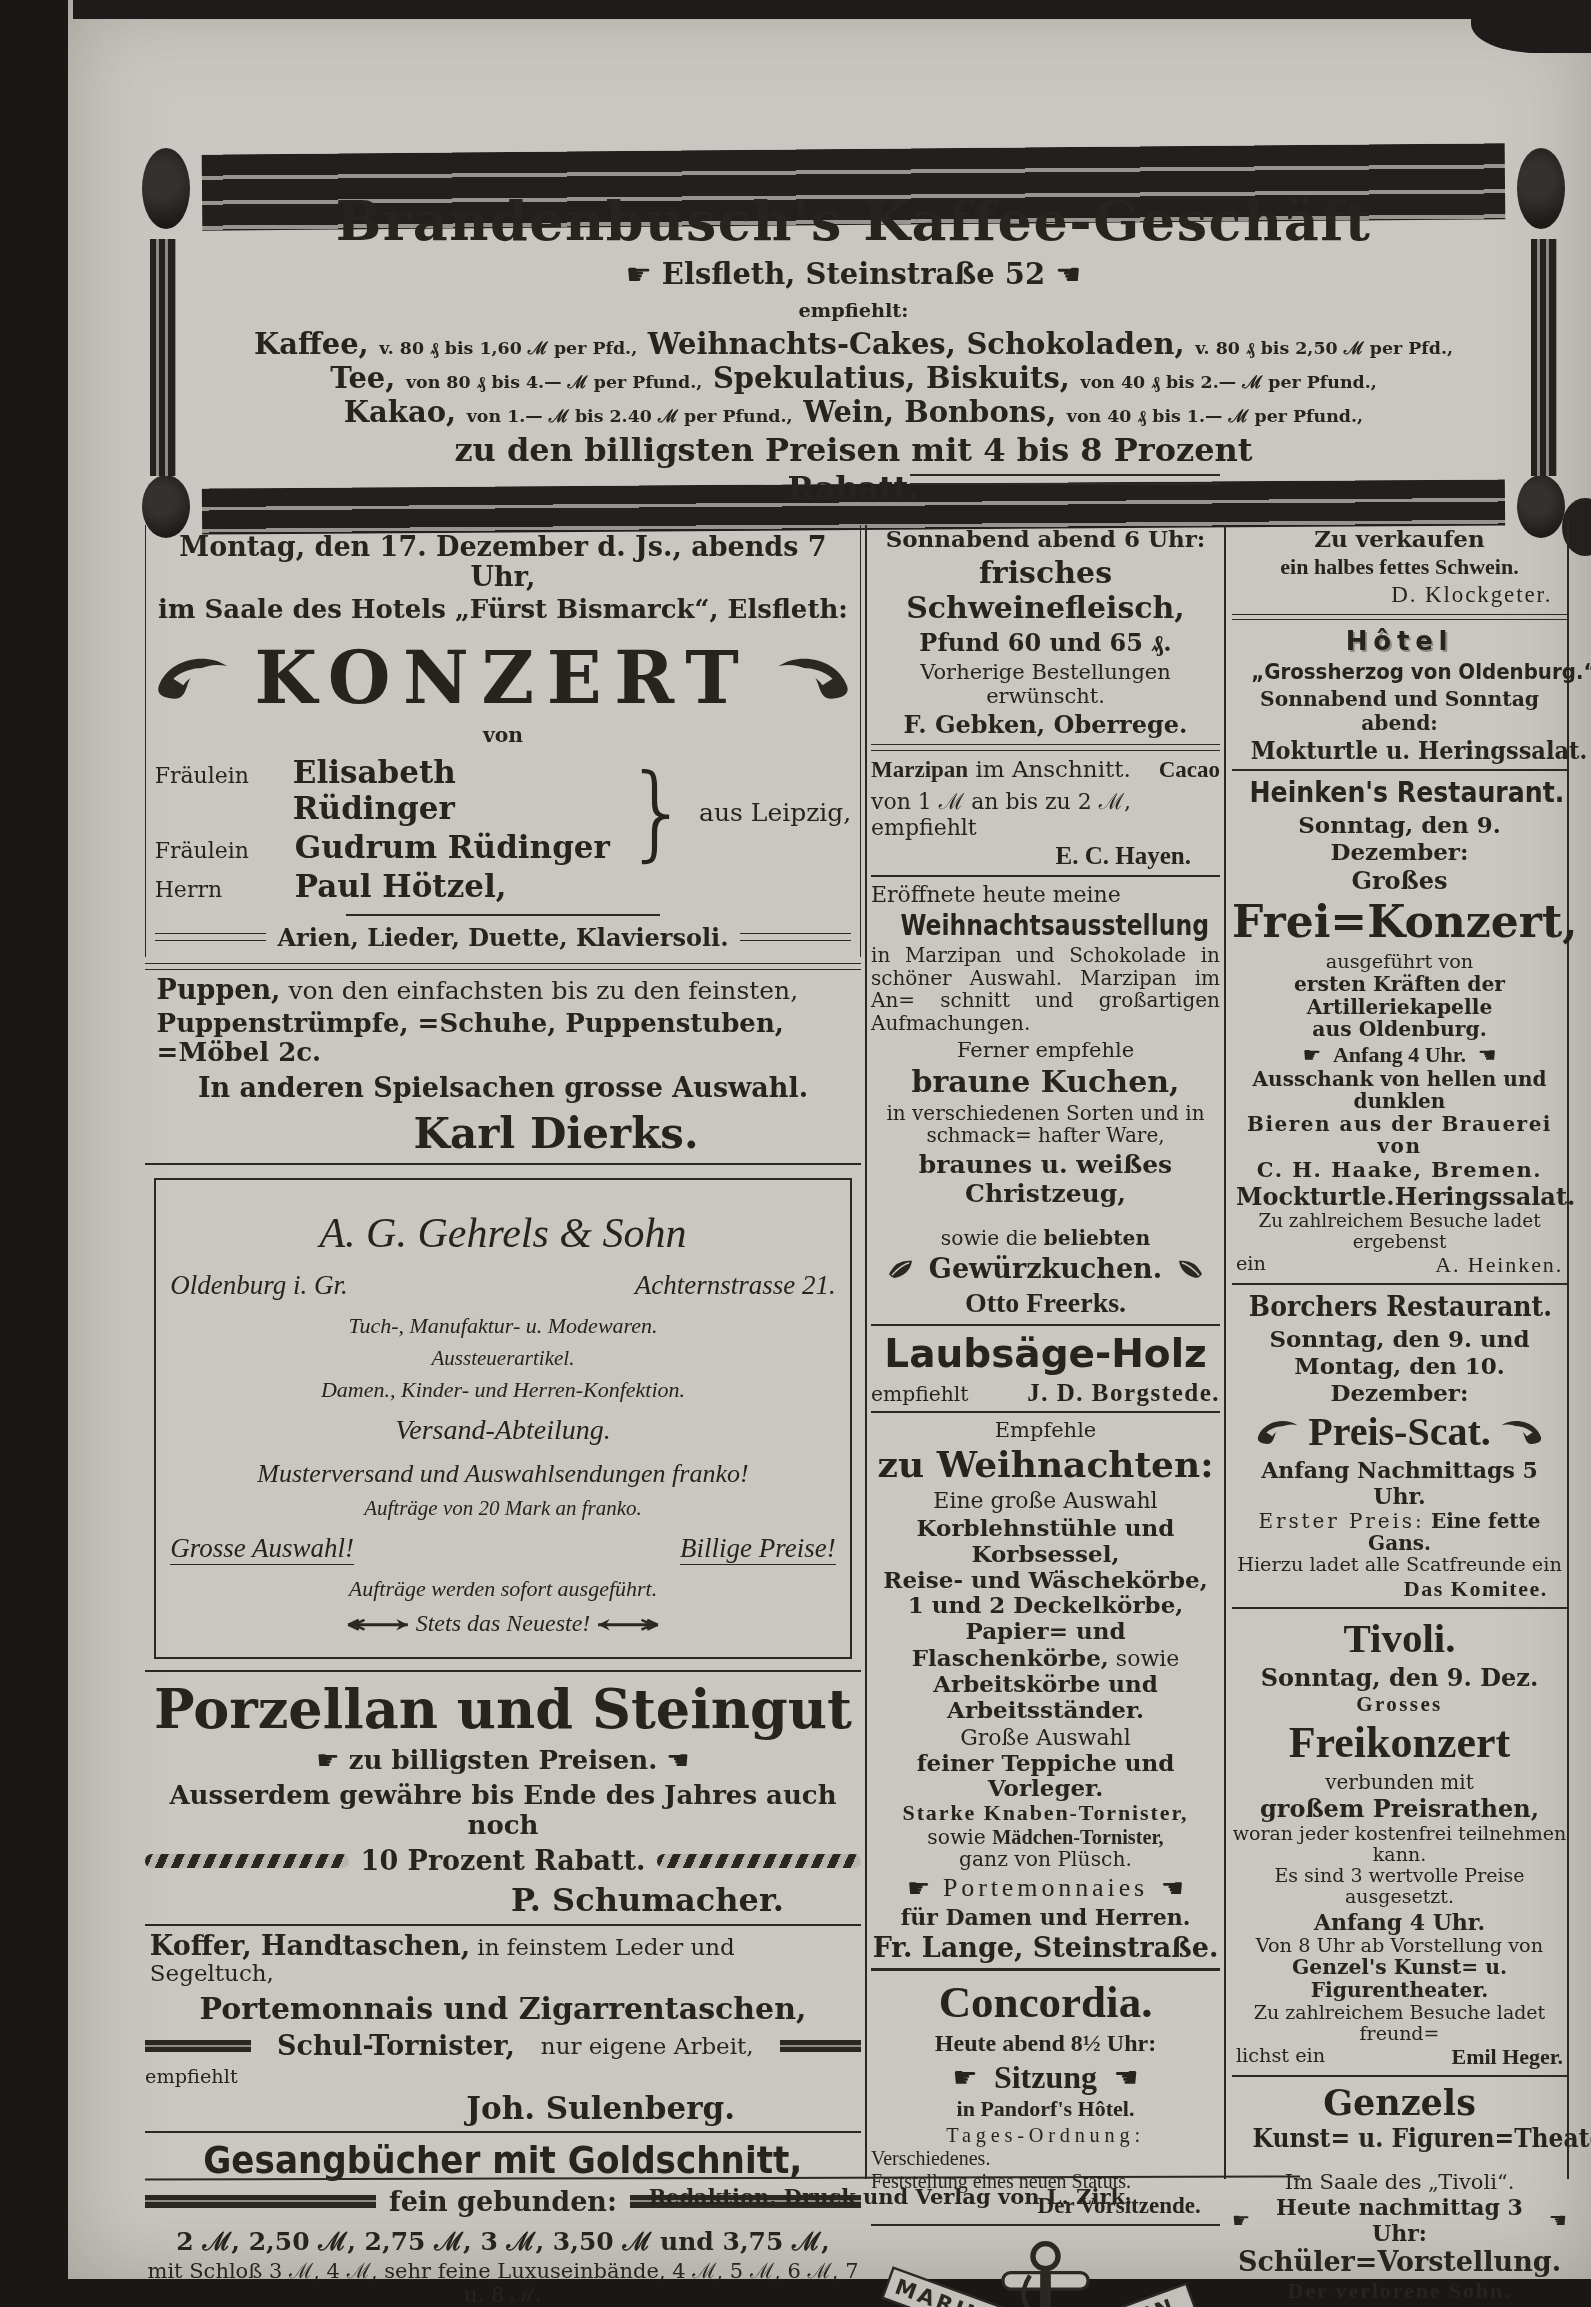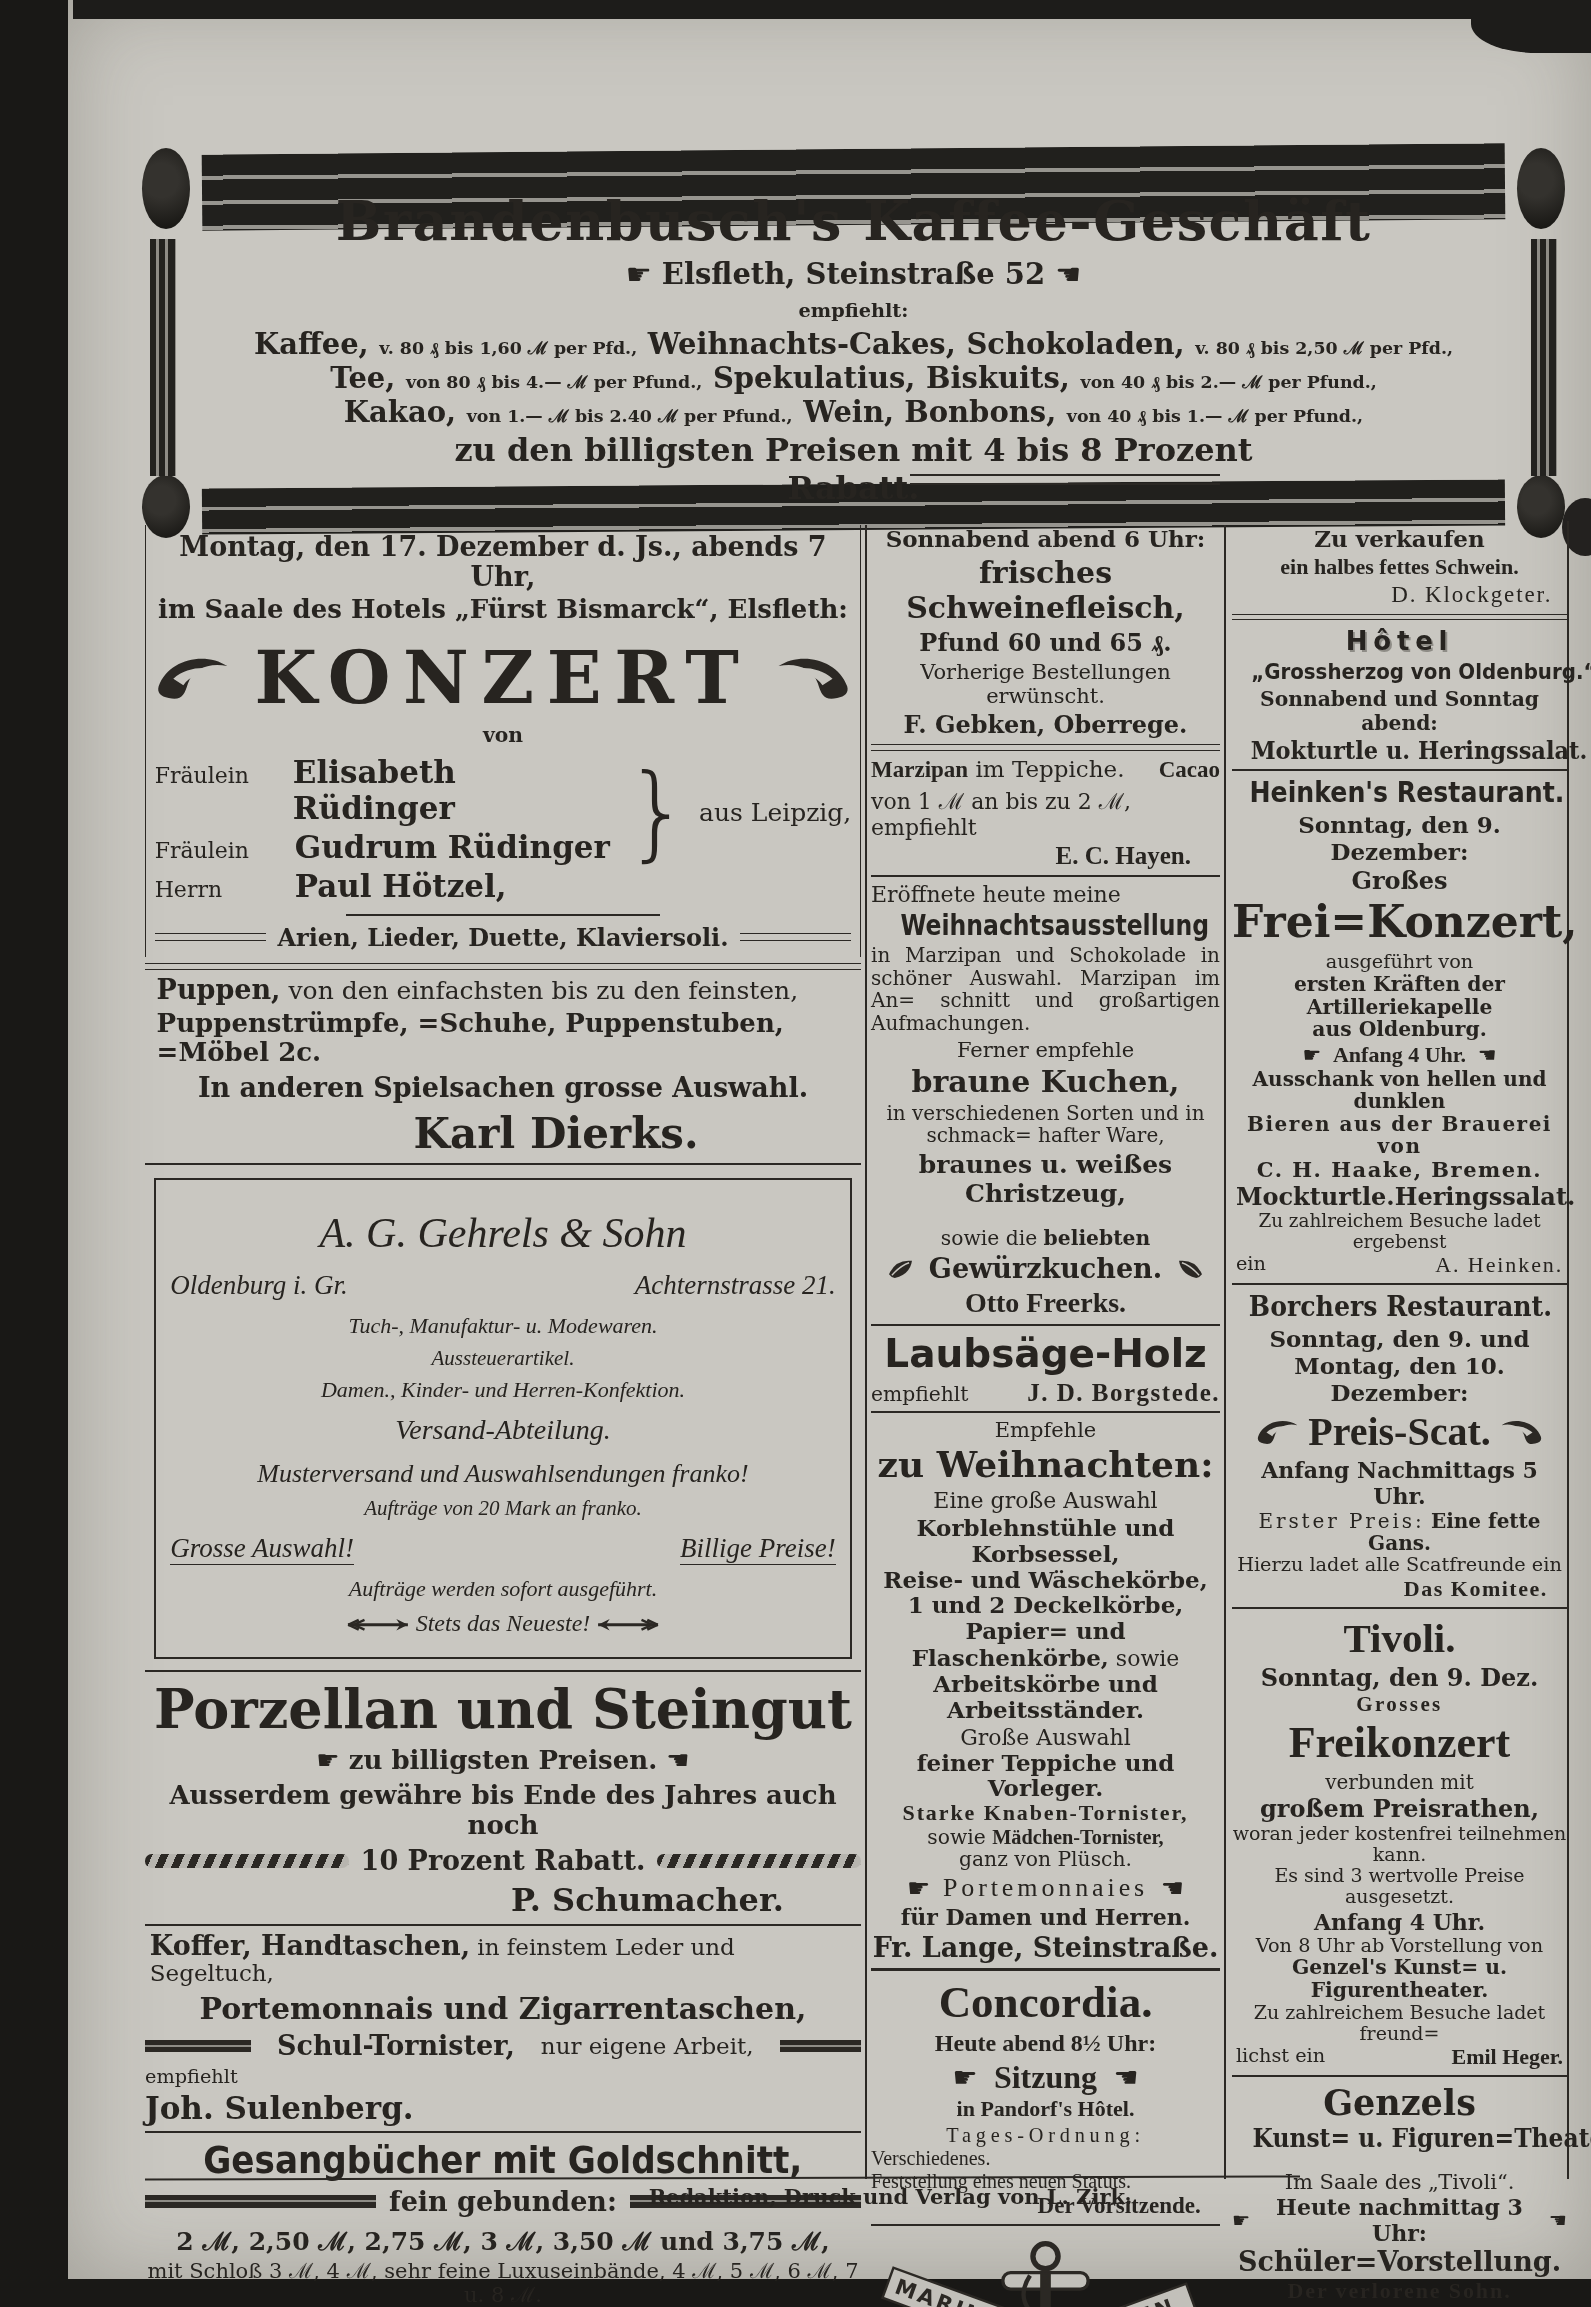--- a/index.html
+++ b/index.html
@@ -249,21 +249,21 @@
           <span>in feinstem Leder und Segeltuch,</span>
         </div>
         <div class="c b" style="font-size:30px;margin-top:3.9px">Portemonnais und Zigarrentaschen,</div>
         <div style="display:flex;align-items:center;gap:26px;margin-top:4.8px">
           <span class="bar" style="width:106px"></span>
           <span class="b" style="font-size:27px">Schul-Tornister,</span>
           <span style="font-size:23px">nur eigene Arbeit,</span>
           <span class="bar" style="width:106px;flex:1"></span>
         </div>
         <div style="font-size:19.3px;margin-top:3.9px">empfiehlt</div>
-        <div class="b" style="font-size:31px;padding-right:126px;margin-top:1.9px">Joh. Sulenberg.</div>
+        <div class="b" style="font-size:31px;text-align:right;padding-right:126px;margin-top:1.9px">Joh. Sulenberg.</div>
       </section>
 
       <div class="hr"></div>
 
       <section>
         <div class="c b sa nw" style="font-size:38px"><span class="sq">Gesangbücher mit Goldschnitt,</span></div>
         <div class="c" style="display:flex;align-items:center;gap:12.6px;margin-top:3.9px">
           <span class="bar" style="flex:1"></span>
           <span class="b" style="font-size:27px">fein gebunden:</span>
           <span class="bar" style="flex:1"></span>
@@ -279,21 +279,21 @@
         <div class="b" style="font-size:23px">Sonnabend abend 6 Uhr:</div>
         <div class="b" style="font-size:30px;margin-top:2.9px">frisches Schweinefleisch,</div>
         <div class="b" style="font-size:24px;margin-top:2.9px">Pfund 60 und 65 ₰.</div>
         <div style="font-size:21px;margin-top:2.9px">Vorherige Bestellungen erwünscht.</div>
         <div class="b" style="font-size:24px;margin-top:1.9px">F. Gebken, Oberrege.</div>
       </section>
       <div class="hr2"></div>
       <section>
         <div class="lh" style="font-size:23px;display:flex;justify-content:space-between">
           <span><span class="b an">Marzipan</span>
-          <span>im Teppiche.</span></span>
+          <span>im Anschnitt.</span></span>
           <span class="b an">Cacao</span>
         </div>
         <div style="font-size:22px;margin-top:2.9px">von 1 ℳ an bis zu 2 ℳ, empfiehlt</div>
         <div class="b an" style="font-size:25px;text-align:right;padding-right:29px;margin-top:1.9px">E. C. Hayen.</div>
       </section>
       <div class="hr"></div>
       <section class="c">
         <div style="font-size:22px;text-align:left">Eröffnete heute meine</div>
         <div class="b sa nw" style="font-size:28px;margin-top:1.9px"><span class="sq2">Weihnachtsausstellung</span></div>
         <div class="lh" style="font-size:20px;text-align:justify;margin-top:2.9px">in Marzipan und Schokolade in schöner Auswahl. Marzipan im An= schnitt und großartigen Aufmachungen.</div>

